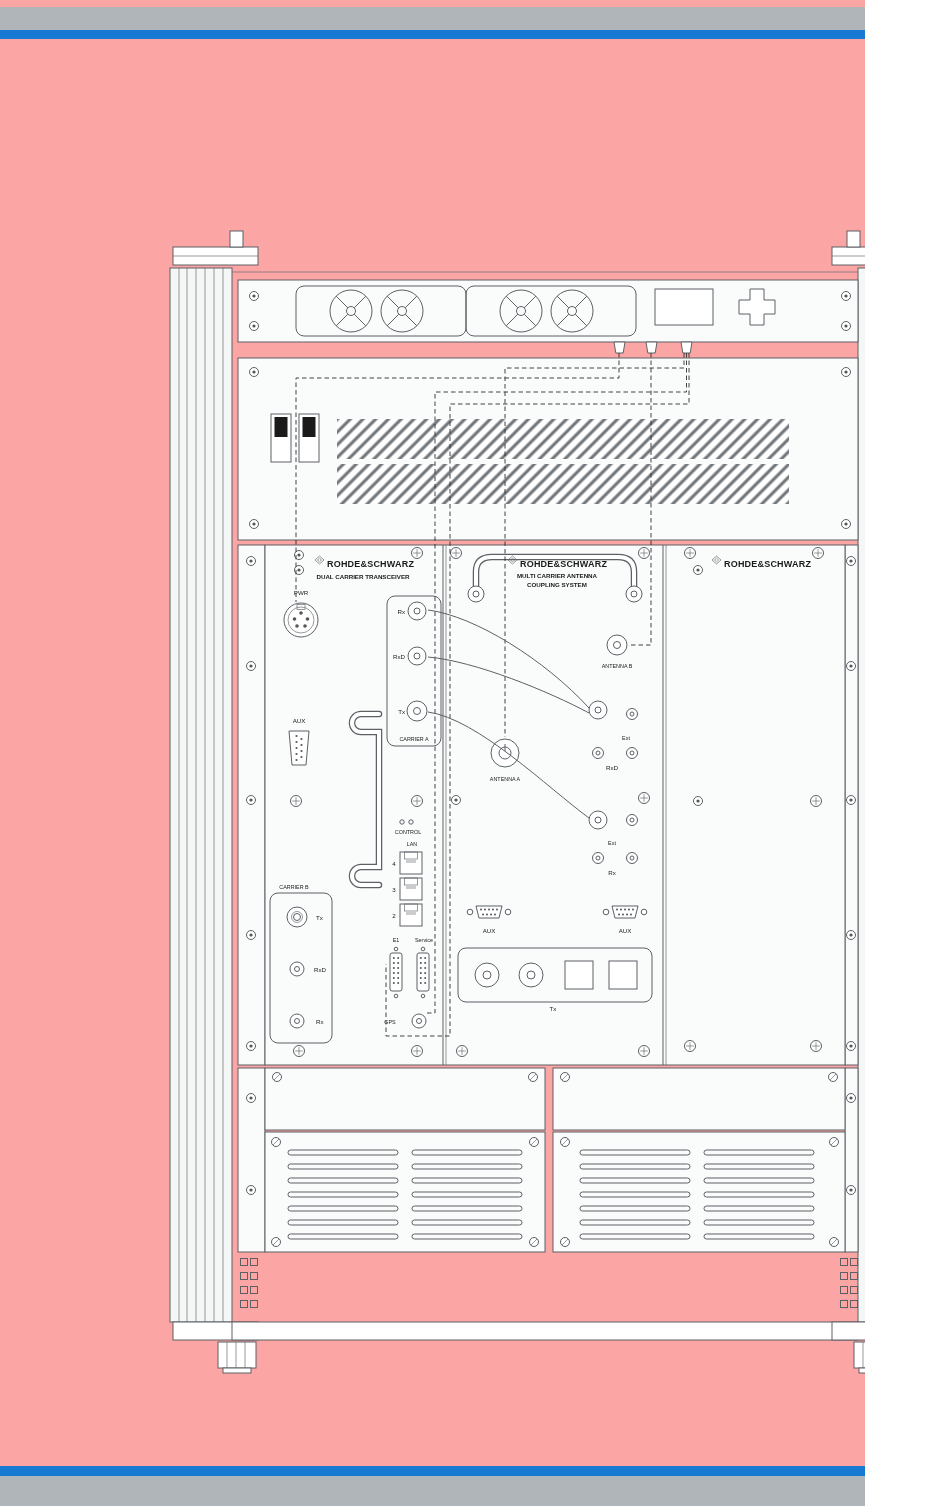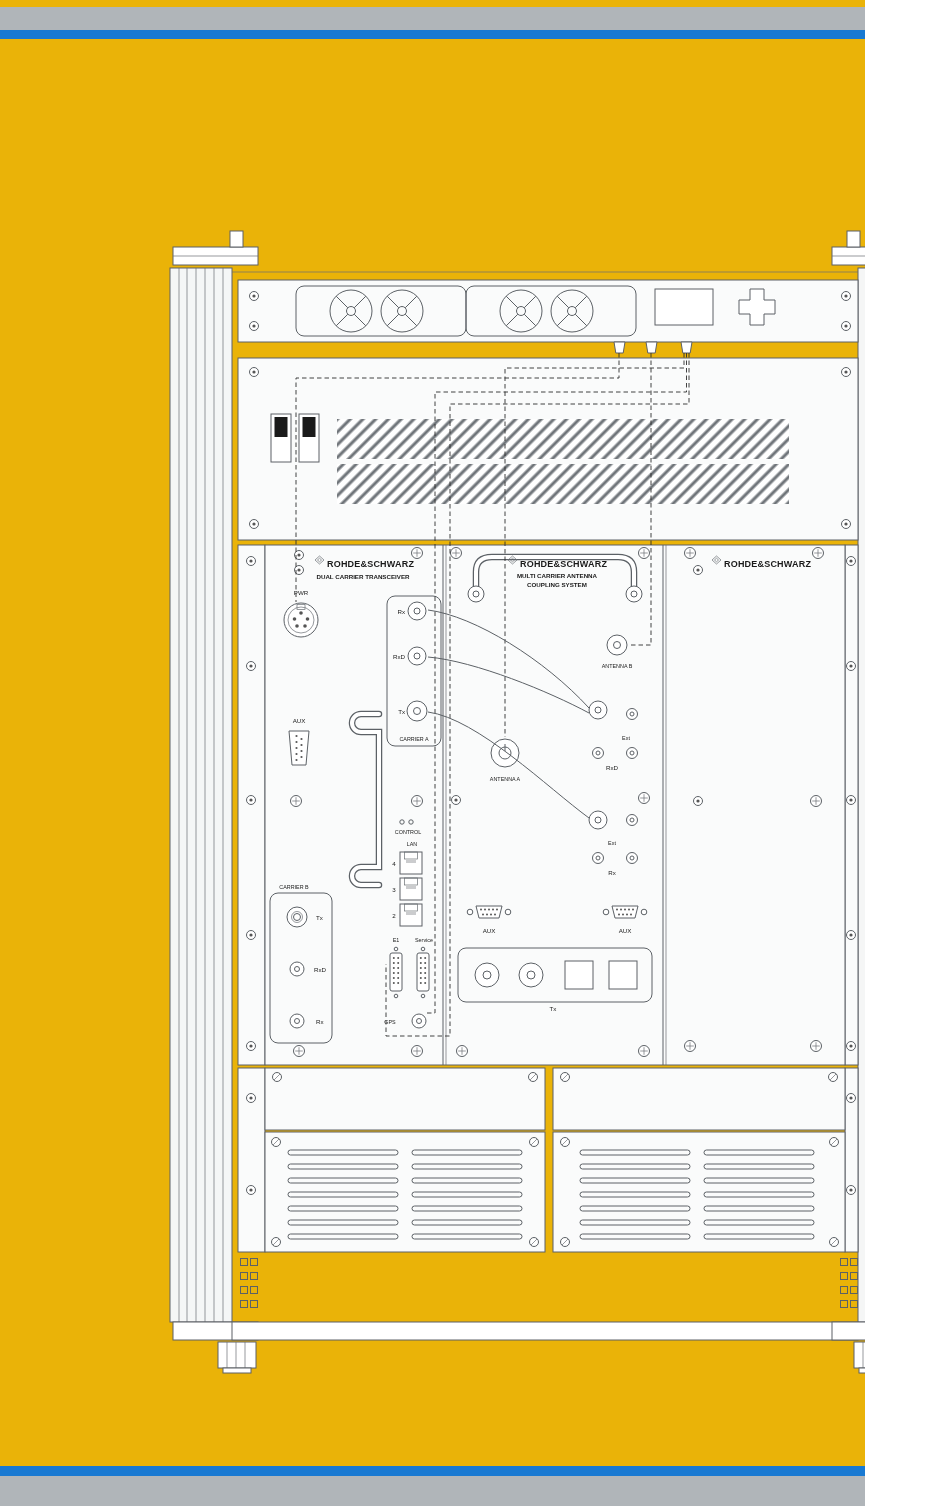--- a/index.html
+++ b/index.html
@@ -1,16 +1,16 @@
 <!DOCTYPE html>
 <html><head>
 <meta charset="utf-8">
 <style>
   html,body{margin:0;padding:0;background:#fff;}
-  .page{position:relative;width:865px;height:1506px;background:#eab308;overflow:hidden;}
+  .page{position:relative;width:865px;height:1506px;background:#fca5a5;overflow:hidden;}
   svg{position:absolute;left:0;top:0;}
   .ln{fill:none;stroke:#5c6166;stroke-width:1;}
   .pnl{fill:#ffffff;stroke:#5c6166;stroke-width:1;}
   .pnlg{fill:#fafbfb;stroke:#5c6166;stroke-width:1;}
   .rail{fill:#f5f6f6;stroke:#5c6166;stroke-width:1;}
   .thin{fill:none;stroke:#6a6f74;stroke-width:.7;}
   .dash{fill:none;stroke:#2e2e2e;stroke-width:.9;stroke-dasharray:4.5 3;}
   .cab{fill:none;stroke:#5c6166;stroke-width:1;}
   .tubeO{fill:none;stroke:#5c6166;stroke-width:6.5;stroke-linecap:round;}
   .tubeI{fill:none;stroke:#ffffff;stroke-width:4;stroke-linecap:round;}

